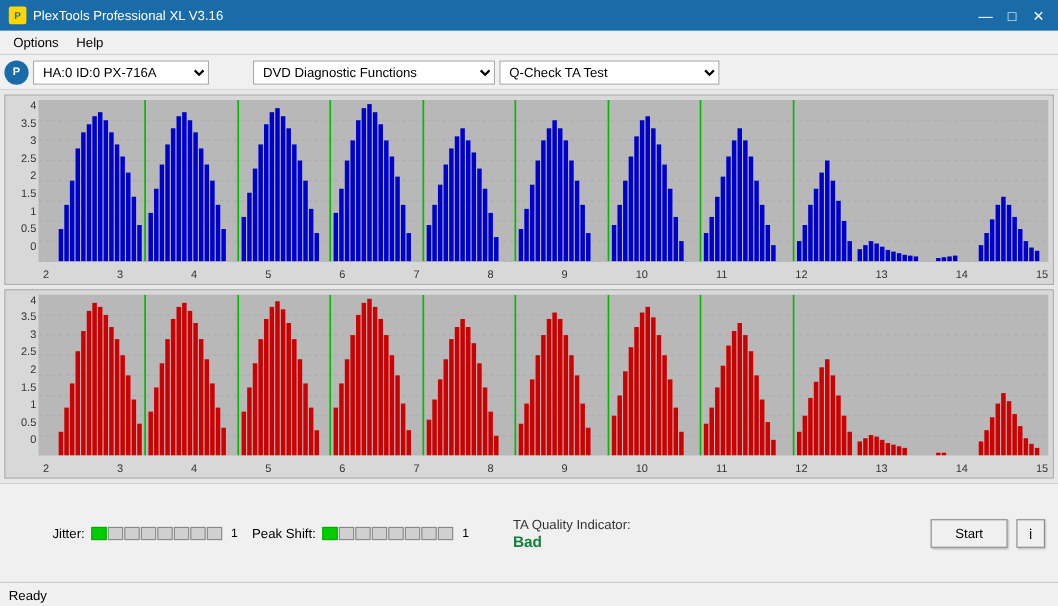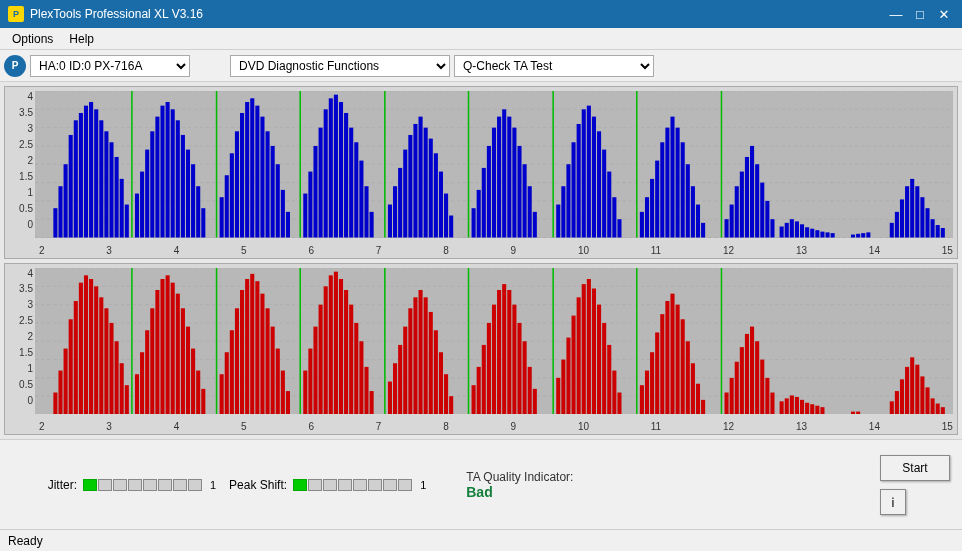--- a/index.html
+++ b/index.html
@@ -243,21 +243,22 @@
     }
     .ta-value {
       font-size: 14px;
       font-weight: bold;
       color: #15803d;
     }
 
     .start-section {
       margin-left: auto;
       display: flex;
-      flex-direction: column;
+      flex-direction: row;
+      align-items: center;
       gap: 8px;
     }
     #start-button {
       width: 70px;
       height: 26px;
       background: #f0f0f0;
       border: 1px solid #888;
       cursor: pointer;
       font-size: 12px;
       box-shadow: 1px 1px 2px rgba(0,0,0,0.3);

